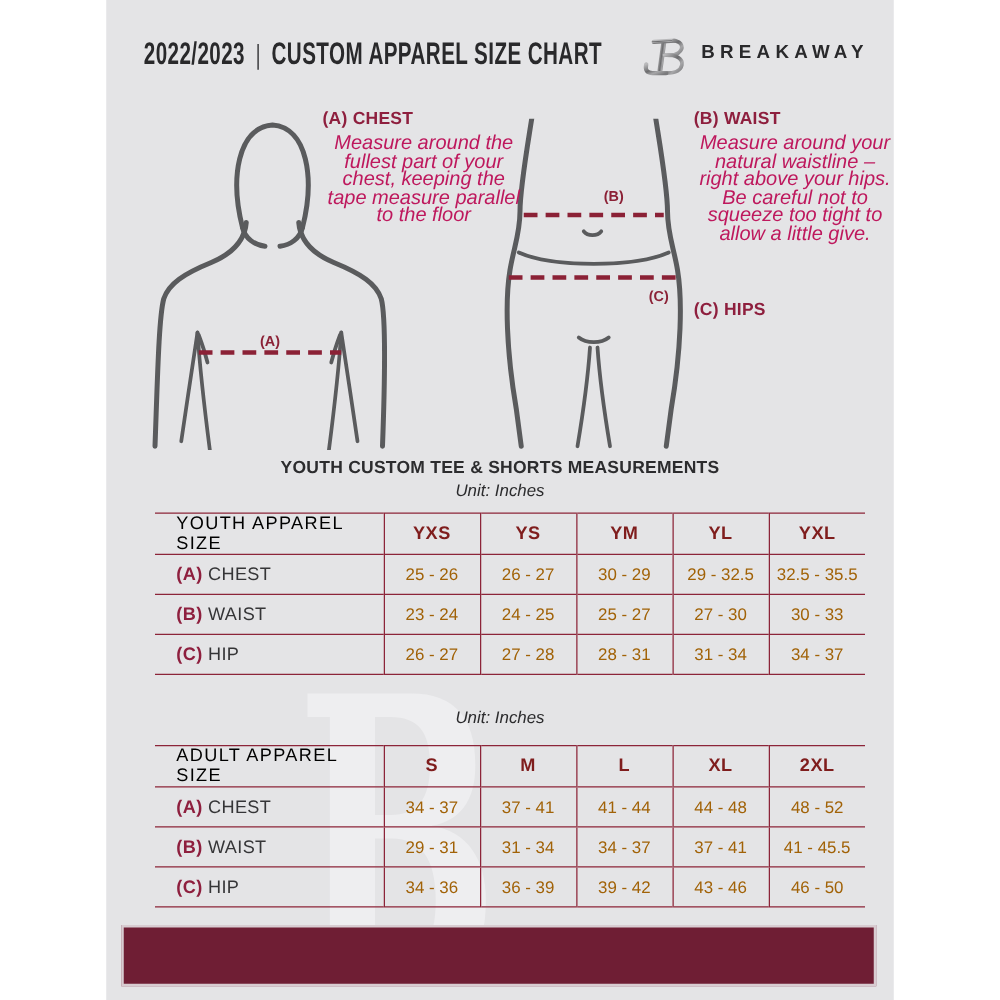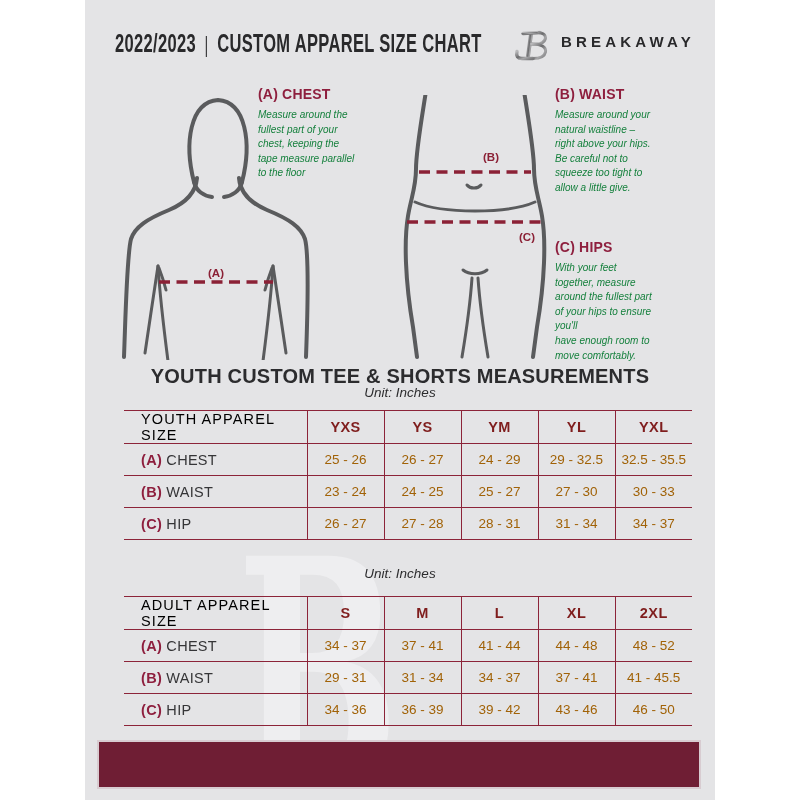--- a/index.html
+++ b/index.html
@@ -24,29 +24,29 @@
   .hdr-title .sep { font-weight:normal; padding:0 13px; font-size:22px; color:#3a3a3c; }
   .logo { position:absolute; left:429px; top:26px; }
   .brand { position:absolute; left:476px; top:33px; font-size:15px; font-weight:bold; letter-spacing:4.2px; color:#29292b; }
 
   
   .guide-col { position:absolute; width:162px; z-index:1; }
   .col-a { left:173px; top:86px; }
   .col-b { left:470px; top:86px; }
   .col-c { left:470px; top:220px;margin-top:19px; }
   .guide-h { margin:0 0 6px 0; font-size:14px; font-weight:bold; color:#8e1f3e; letter-spacing:0.2px; }
-  .guide-p { margin:0; font-size:10px; line-height:14.6px; font-style:italic; color:#15803d; white-space:pre-line; }
+  .guide-p { margin:0; font-size:16px; line-height:14.6px; font-style:italic; color:#be185d; white-space:pre-line;text-align:center; }
 
   
   .figure { position:absolute; z-index:0; }
   .fig-chest { left:25px; top:85px; }
   .fig-torso { left:305px; top:95px; }
 
   
-  .sec-title { position:absolute; left:0; width:630px; text-align:center; font-size:20px; font-weight:bold; color:#2c2c2e; letter-spacing:0.2px; z-index:1; }
+  .sec-title { position:absolute; left:0; width:630px; text-align:center; font-size:14px; font-weight:bold; color:#2c2c2e; letter-spacing:0.2px; z-index:1; }
   .sec-unit  { position:absolute; left:0; width:630px; text-align:center; font-size:13.5px; font-style:italic; color:#2c2c2e; z-index:1; }
   .youth-title { top:365px; } .youth-unit { top:385px; }
   .adult-title { top:546px; } .adult-unit { top:566px; }
 
   
   .size-table { position:absolute; left:39px; width:568px; border-collapse:collapse; table-layout:fixed; z-index:1; }
   .youth-table { top:410px; }
   .adult-table { top:596px; }
   .size-table { border-top:1.5px solid #8c2439; border-bottom:1.5px solid #8c2439; }
   .size-table tbody tr { border-top:1.5px solid #8c2439; }
@@ -149,27 +149,20 @@
       <h3 class="guide-h">(B) WAIST</h3>
       <p class="guide-p">Measure around your
 natural waistline –
 right above your hips.
 Be careful not to
 squeeze too tight to
 allow a little give.</p>
     </div>
     <div class="guide-col col-c">
       <h3 class="guide-h">(C) HIPS</h3>
-      <p class="guide-p">With your feet
-together, measure
-around the fullest part
-of your hips to ensure
-you'll
-have enough room to
-move comfortably.</p>
     </div>
 
     <div class="sec-title youth-title">YOUTH CUSTOM TEE &amp; SHORTS MEASUREMENTS</div>
     <div class="sec-unit youth-unit">Unit: Inches</div>
     <table class="size-table youth-table">
         <colgroup>
           <col style="width: 183px;">
           <col style="width: 77px;">
           <col style="width: 77px;">
           <col style="width: 77px;">
@@ -184,21 +177,21 @@
             <th class="size-col">YM</th>
             <th class="size-col">YL</th>
             <th class="size-col">YXL</th>
           </tr>
         </thead>
         <tbody>
           <tr>
             <td class="row-label"><span class="row-prefix">(A)</span> CHEST</td>
             <td class="value-cell">25 - 26</td>
             <td class="value-cell">26 - 27</td>
-            <td class="value-cell">24 - 29</td>
+            <td class="value-cell">30 - 29</td>
             <td class="value-cell">29 - 32.5</td>
             <td class="value-cell">32.5 - 35.5</td>
           </tr>
           <tr>
             <td class="row-label"><span class="row-prefix">(B)</span> WAIST</td>
             <td class="value-cell">23 - 24</td>
             <td class="value-cell">24 - 25</td>
             <td class="value-cell">25 - 27</td>
             <td class="value-cell">27 - 30</td>
             <td class="value-cell">30 - 33</td>

